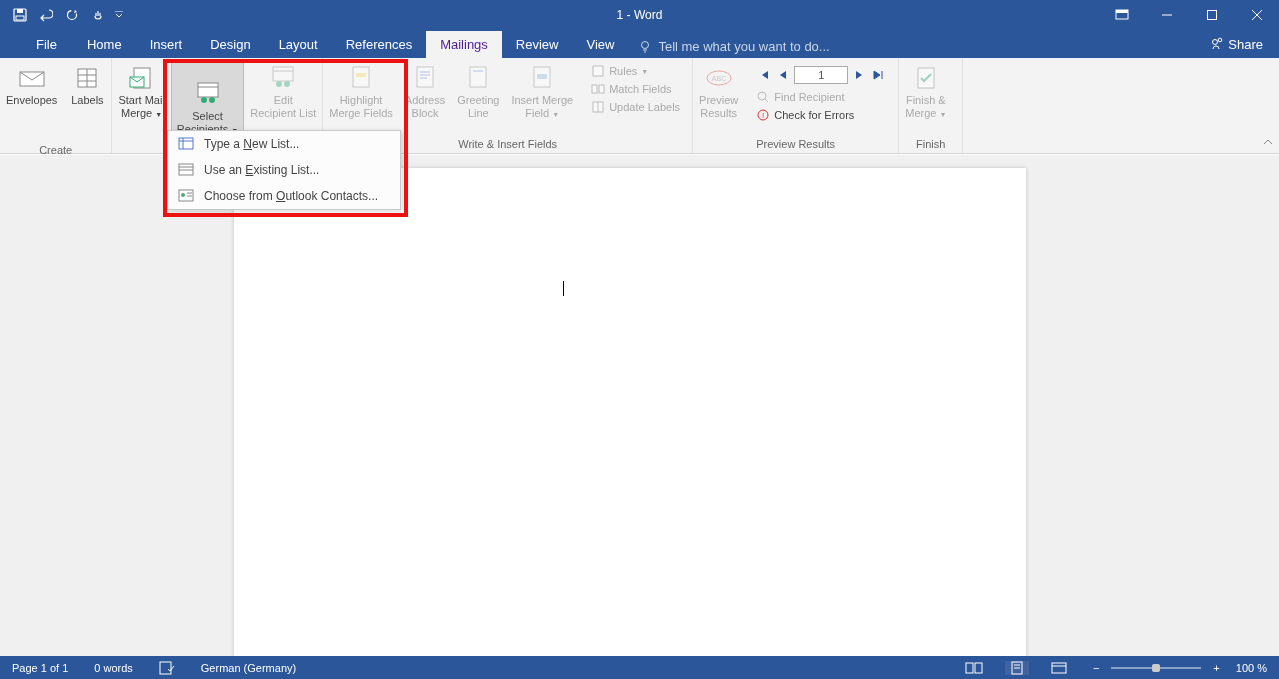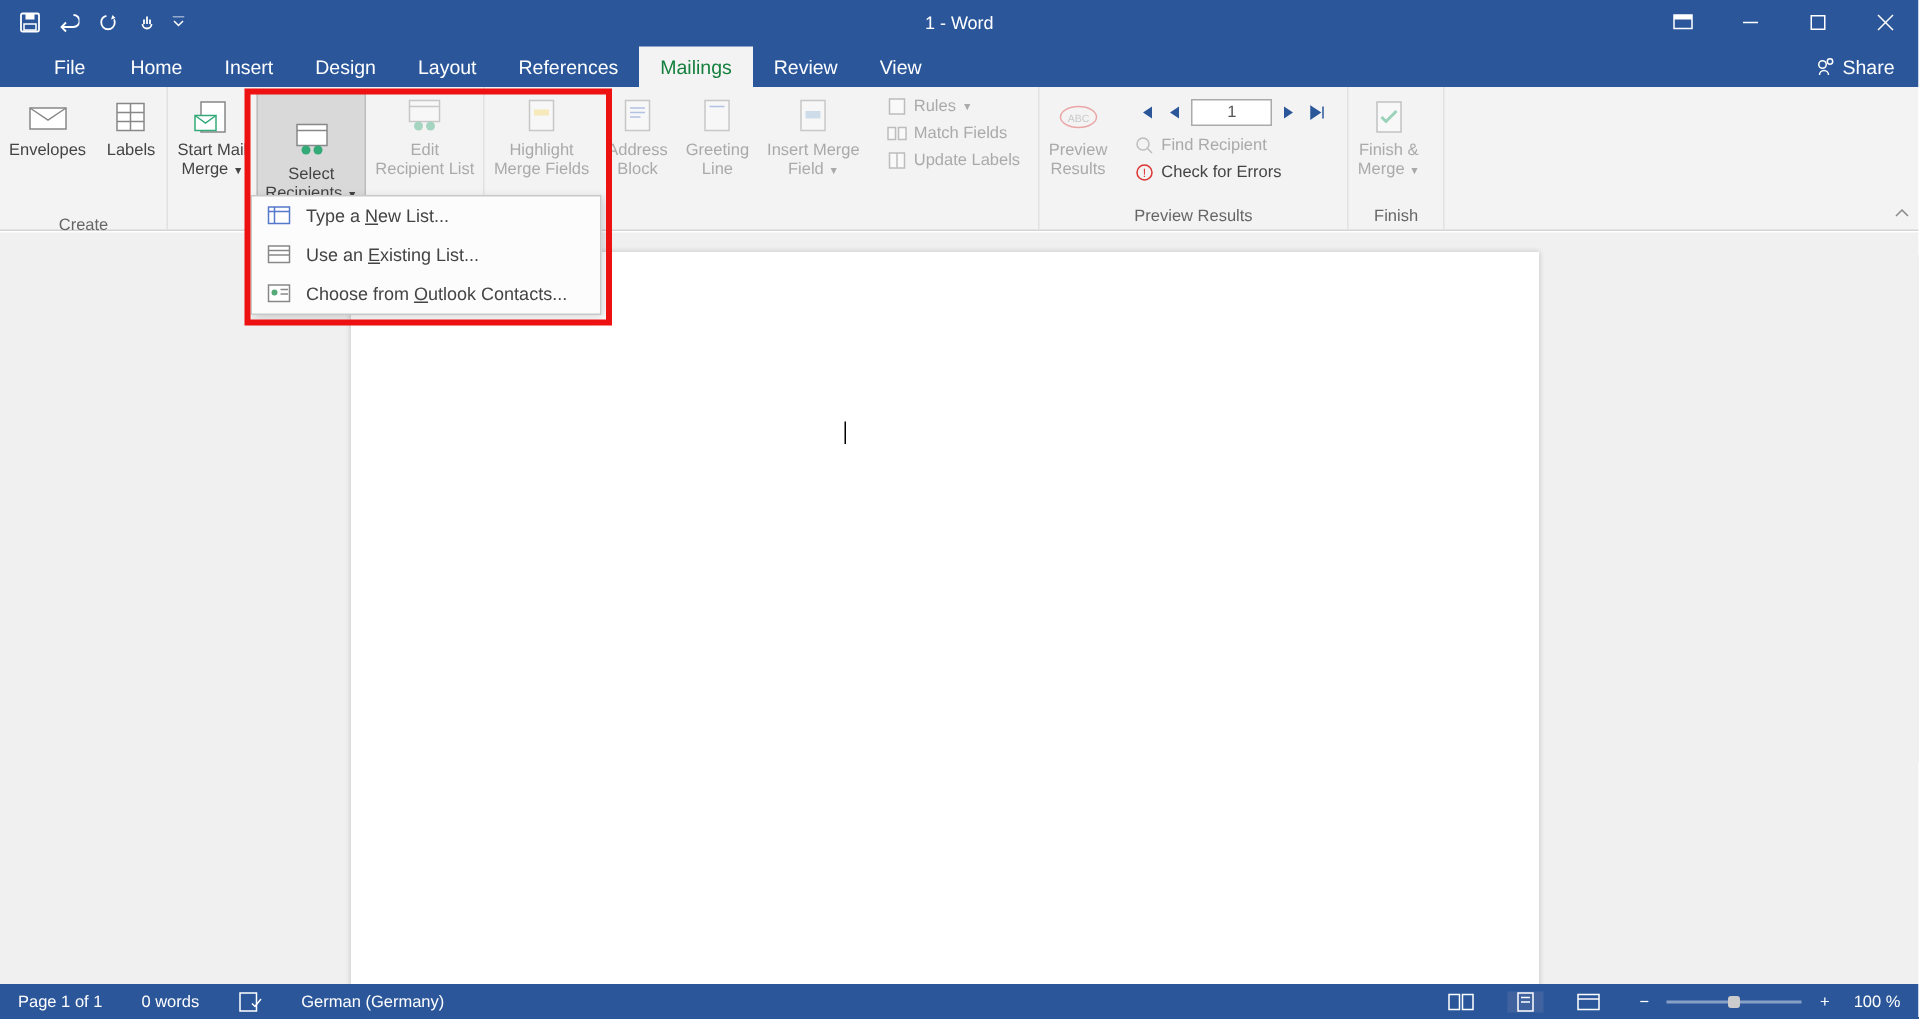--- a/index.html
+++ b/index.html
@@ -10,23 +10,23 @@
 .qat { display: flex; align-items: center; gap: 2px; padding-left: 8px; }
 .qat .qat-btn { width: 24px; height: 24px; display: flex; align-items: center; justify-content: center; color: #fff; }
 .title-text { position: absolute; left: 50%; transform: translateX(-50%); color: #fff; }
 .winctrls { margin-left: auto; display: flex; }
 .winctrls .wbtn { width: 45px; height: 30px; display: flex; align-items: center; justify-content: center; color: #fff; }
 
 
 .menutabs { height: 28px; background: #2b579a; display: flex; align-items: flex-end; padding-left: 20px; color: #fff; font-size: 13px; position: relative; }
 .menutabs .tab { padding: 6px 14px 6px 14px; cursor: pointer; }
 .menutabs .tab.file { padding-left: 16px; padding-right: 16px; }
-.menutabs .tab.active { background: #f3f3f3; color: #15803d; }
+.menutabs .tab.active { background: #f3f3f3; color: #4c1d95; }
 .tellme { display: flex; align-items: center; gap: 6px; color: #c9d5e8; padding: 4px 10px; }
-.share { position: absolute; right: 8px; bottom: 4px; display: flex; align-items: flex-end; gap: 4px; color: #fff; padding: 2px 8px; }
+.share { position: absolute; right: 8px; bottom: 4px; display: flex; align-items: flex-start; gap: 4px; color: #fff; padding: 2px 8px; }
 
 
 .ribbon { height: 96px; background: #f3f3f3; border-bottom: 1px solid #d4d4d4; display: flex; position: relative; }
 .rgroup { display: flex; flex-direction: column; border-right: 1px solid #e1e1e1; padding: 2px 0 0 0; }
 .rgroup .rbtns { flex: 1; display: flex; align-items: flex-start; }
 .rgroup .rlabel { text-align: center; font-size: 11px; color: #666; padding: 2px 0 3px 0; }
 .bigbtn { display: flex; flex-direction: column; align-items: center; justify-content: flex-start; padding: 4px 6px 0 6px; cursor: pointer; min-width: 48px; }
 .bigbtn .bicon { width: 30px; height: 28px; display: flex; align-items: center; justify-content: center; margin-bottom: 2px; }
 .bigbtn .blabel { font-size: 11px; color: #444; text-align: center; line-height: 13px; }
 .bigbtn.disabled .blabel { color: #aaa; }
@@ -128,20 +128,28 @@
 <div class="menutabs">
   <div class="tab file">File</div>
   <div class="tab">Home</div>
   <div class="tab">Insert</div>
   <div class="tab">Design</div>
   <div class="tab">Layout</div>
   <div class="tab">References</div>
   <div class="tab active">Mailings</div>
   <div class="tab">Review</div>
   <div class="tab">View</div>
+  <div class="tellme">
+    <svg width="14" height="14" viewBox="0 0 14 14">
+        <circle cx="7" cy="5" r="3.5" fill="none" stroke="#c9d5e8"></circle>
+        <line x1="5" y1="10" x2="9" y2="10" stroke="#c9d5e8"></line>
+        <line x1="6" y1="12" x2="8" y2="12" stroke="#c9d5e8"></line>
+      </svg>
+    <span>Tell me what you want to do...</span>
+  </div>
   <div class="share">
     <svg width="14" height="14" viewBox="0 0 14 14">
         <circle cx="5" cy="5" r="2.5" fill="none" stroke="#fff"></circle>
         <path d="M3 12 A3 3 0 0 1 9 12" fill="none" stroke="#fff"></path>
         <circle cx="10" cy="3" r="1.8" fill="none" stroke="#fff"></circle>
       </svg>
     <span>Share</span>
   </div>
 </div>
 
@@ -268,20 +276,21 @@
         </div>
         <div class="smrow disabled">
           <svg width="14" height="14" viewBox="0 0 14 14" opacity="0.5">
               <rect x="2" y="2" width="10" height="10" fill="#fff" stroke="#888"></rect>
               <line x1="7" y1="2" x2="7" y2="12" stroke="#888"></line>
             </svg>
           <span>Update Labels</span>
         </div>
       </div>
     </div>
+    <div class="rlabel">Write &amp; Insert Fields</div>
   </div>
 
   <div class="rgroup">
     <div class="rbtns">
       <div class="bigbtn disabled">
         <div class="bicon">
             <svg width="30" height="22" viewBox="0 0 30 22" opacity="0.4">
               <ellipse cx="15" cy="11" rx="12" ry="7" fill="none" stroke="#d33"></ellipse>
               <text x="15" y="14" font-size="7" text-anchor="middle" fill="#888">ABC</text>
             </svg>

